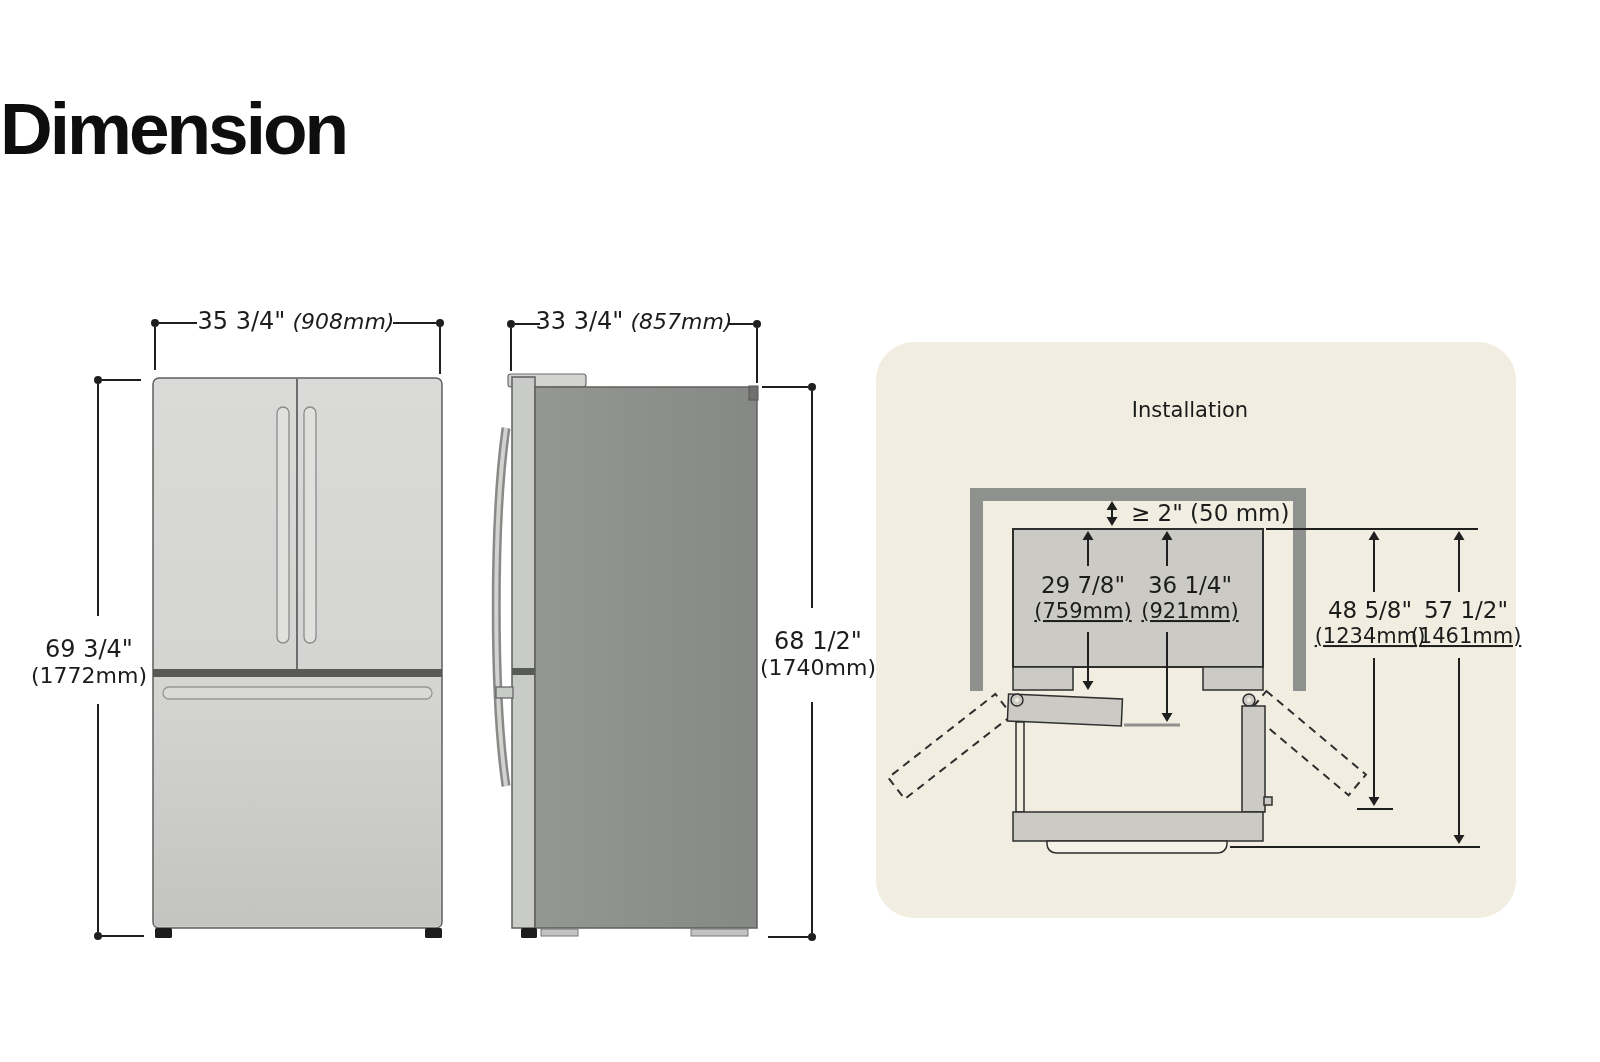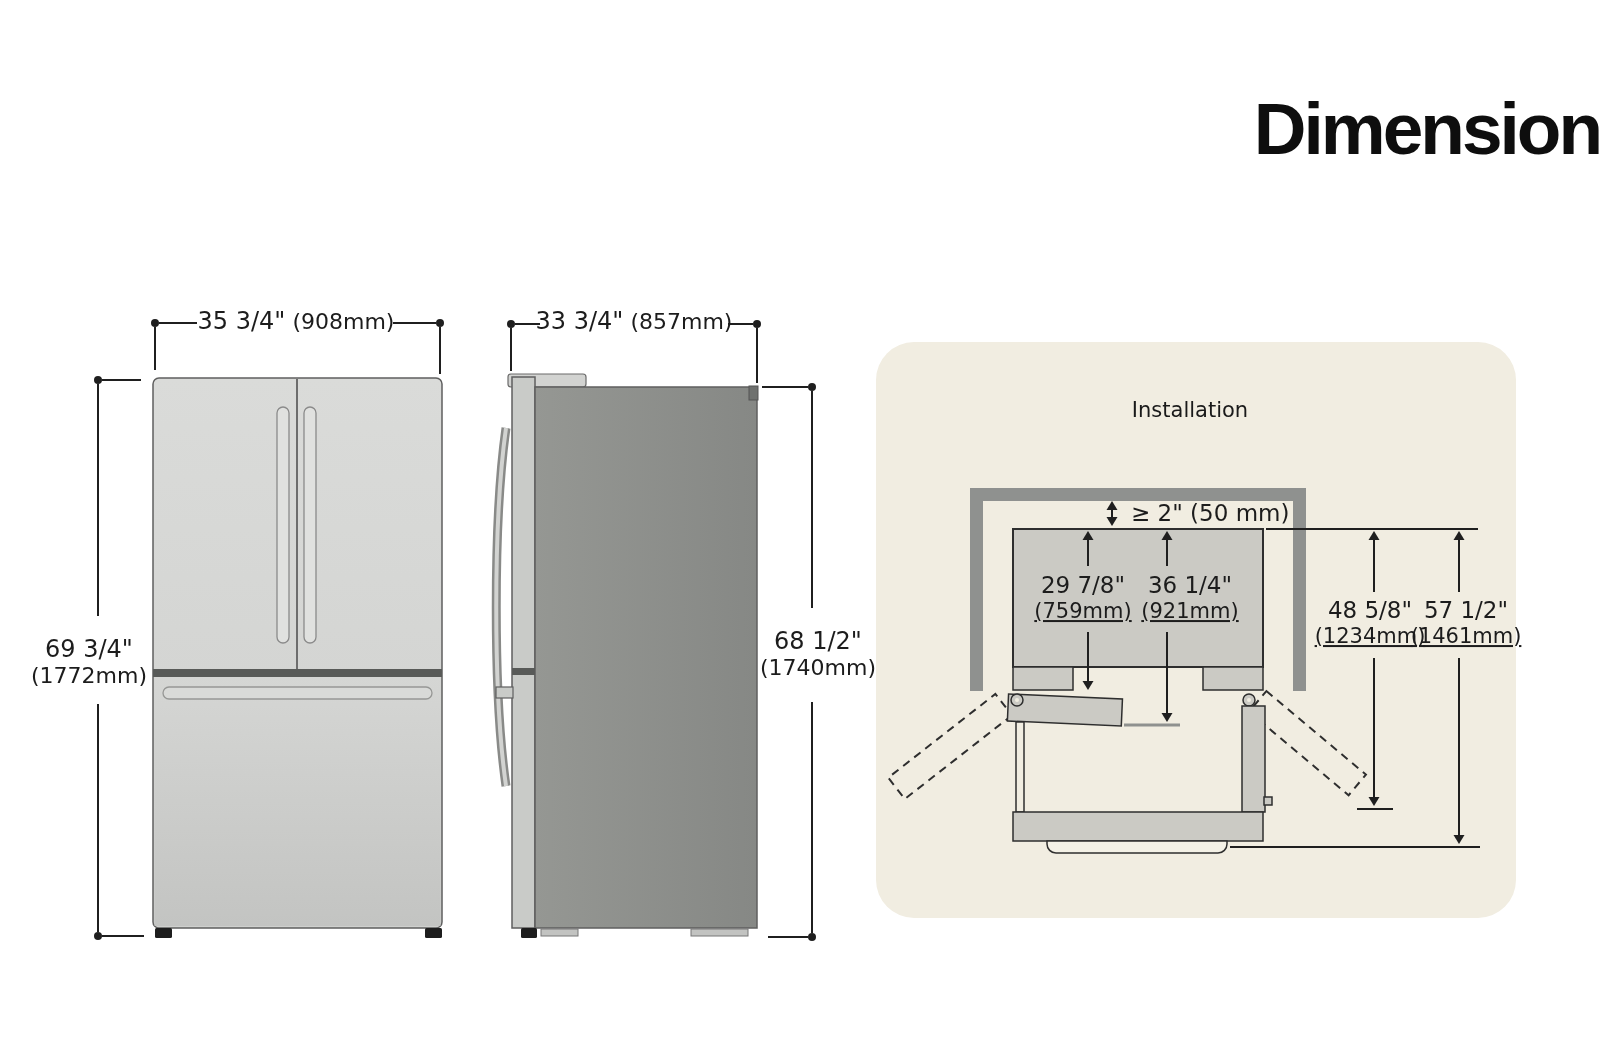--- a/index.html
+++ b/index.html
@@ -2,29 +2,29 @@
 <html style="--line: #1f1f1f; --text: #1c1c1c; --panel-bg: #f1ede1; --wall: #8f918f; --fridge-front: #d6d7d5; --fridge-side: #8e908d; --install-fill: #cbcac4;"><head>
 <meta charset="utf-8">
 <style>
   :root{
     --line:#1f1f1f; --text:#1c1c1c; --panel-bg:#f1ede1; --wall:#8f918f;
     --fridge-front:#d6d7d5; --fridge-side:#8e908d; --install-fill:#cbcac4;
   }
   html,body{margin:0;padding:0;background:#ffffff;}
   .canvas{position:relative;width:1600px;height:1062px;background:#fff;overflow:hidden;
           font-family:"DejaVu Sans","Liberation Sans",sans-serif;}
-  .page-title{position:absolute;left:0;top:92px;width:1600px;text-align:right;
+  .page-title{position:absolute;left:0;top:92px;width:1600px;text-align:left;
     font-family:"Liberation Sans",sans-serif;font-weight:700;font-size:73px;
     letter-spacing:-3px;color:#0e0e0e;line-height:1;}
   svg{position:absolute;left:0;top:0;}
   .dim{position:absolute;transform:translate(-50%,-50%);text-align:center;
        color:var(--text);white-space:nowrap;line-height:1.18;}
   .dim .in{font-size:24px;}
   .dim .mm{font-size:22px;}
-  .dim.inline .mm{margin-left:7px;}
+  .dim.inline .mm{margin-left:7px;font-style:italic;}
   .dim.stack .in, .dim.stack .mm{display:block;}
   .dim.small .in{font-size:23px;}
   .dim.small .mm{font-size:21px;text-decoration:underline;}
   .panel-title{position:absolute;transform:translate(-50%,-50%);color:#1a1a1a;
        font-size:21px;white-space:nowrap;}
   .clearance{position:absolute;transform:translate(0,-50%);color:var(--text);
        font-size:23px;white-space:nowrap;}
   
   .ln{stroke:var(--line);stroke-width:2;fill:none;}
   .lnwall{stroke:var(--wall);stroke-width:3;fill:none;}

